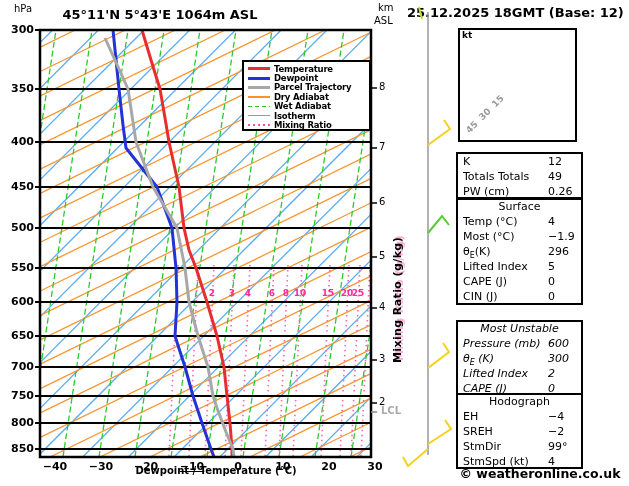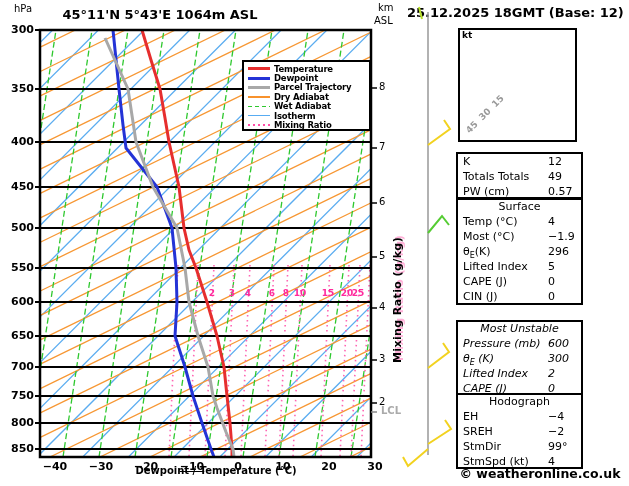--- a/index.html
+++ b/index.html
@@ -307,21 +307,21 @@
         <div class="trow">
           <span class="tl">K</span>
           <span class="tv">12</span>
         </div>
         <div class="trow">
           <span class="tl">Totals Totals</span>
           <span class="tv">49</span>
         </div>
         <div class="trow">
           <span class="tl">PW (cm)</span>
-          <span class="tv">0.57</span>
+          <span class="tv">0.26</span>
         </div>
       </div>
       <div class="tbox" style="top: 198px; height: 107px;">
         <div class="ttitle">Surface</div>
         <div class="trow">
           <span class="tl">Temp (°C)</span>
           <span class="tv">4</span>
         </div>
         <div class="trow">
           <span class="tl">Most (°C)</span>

